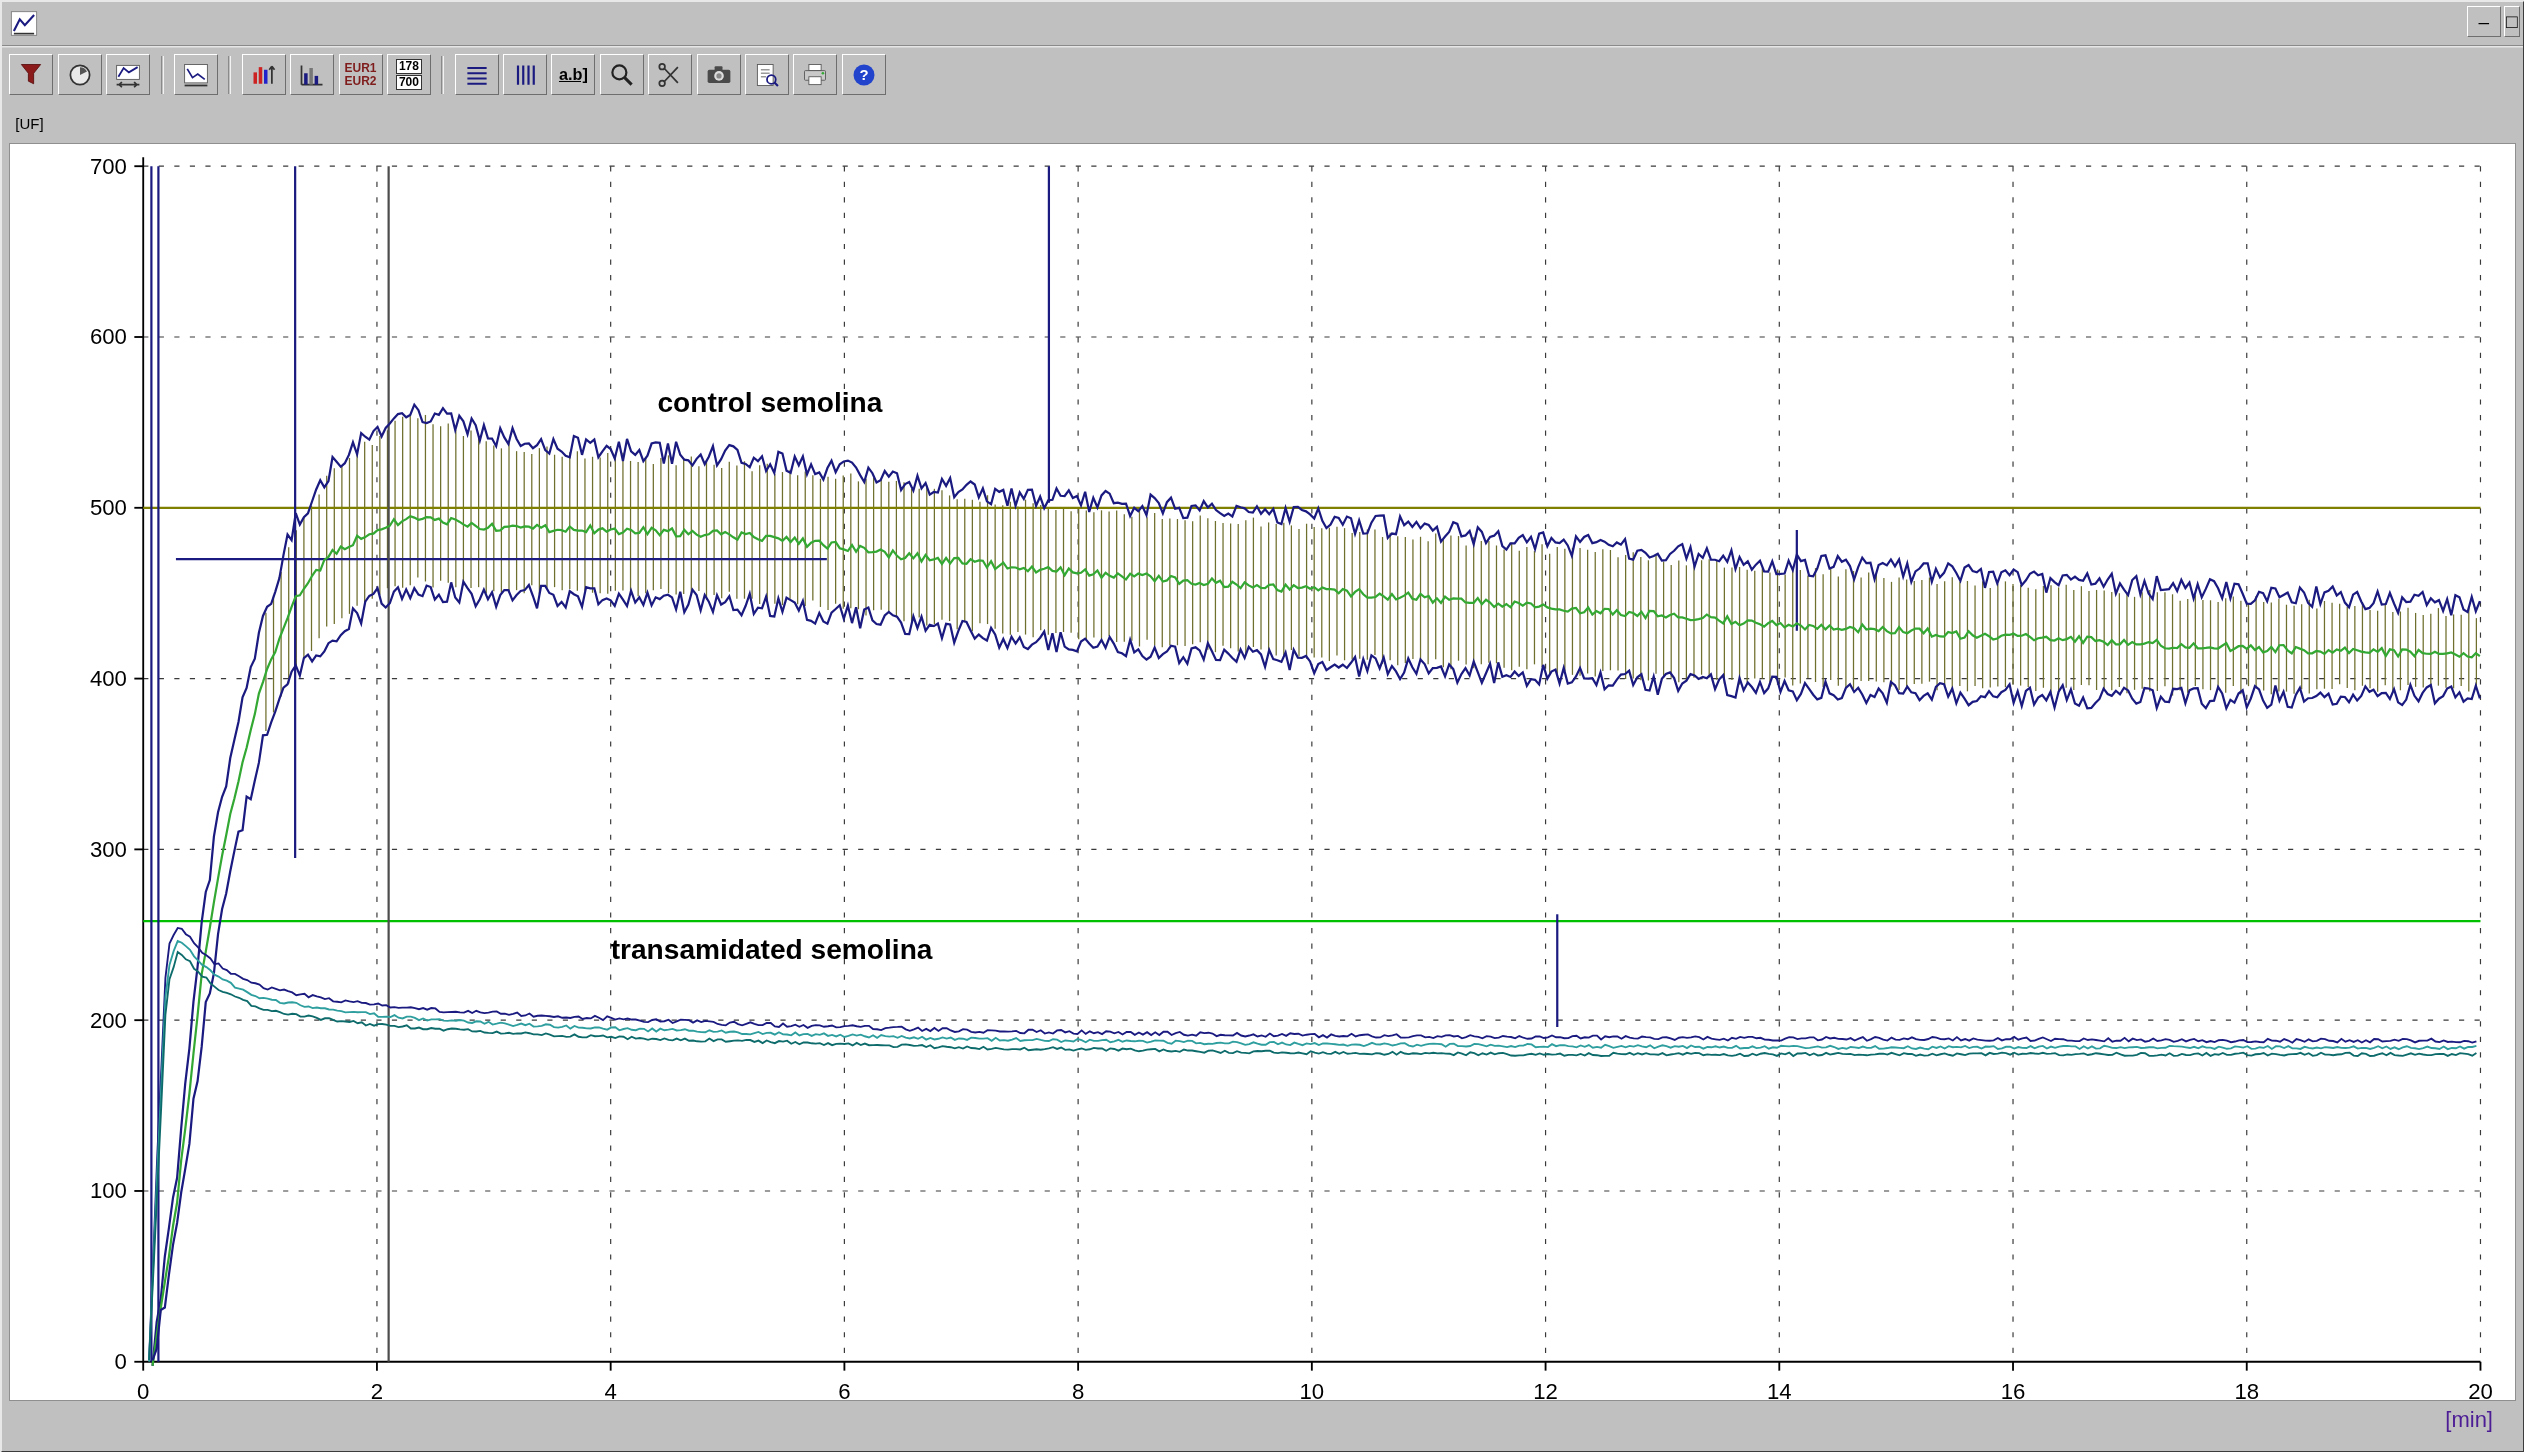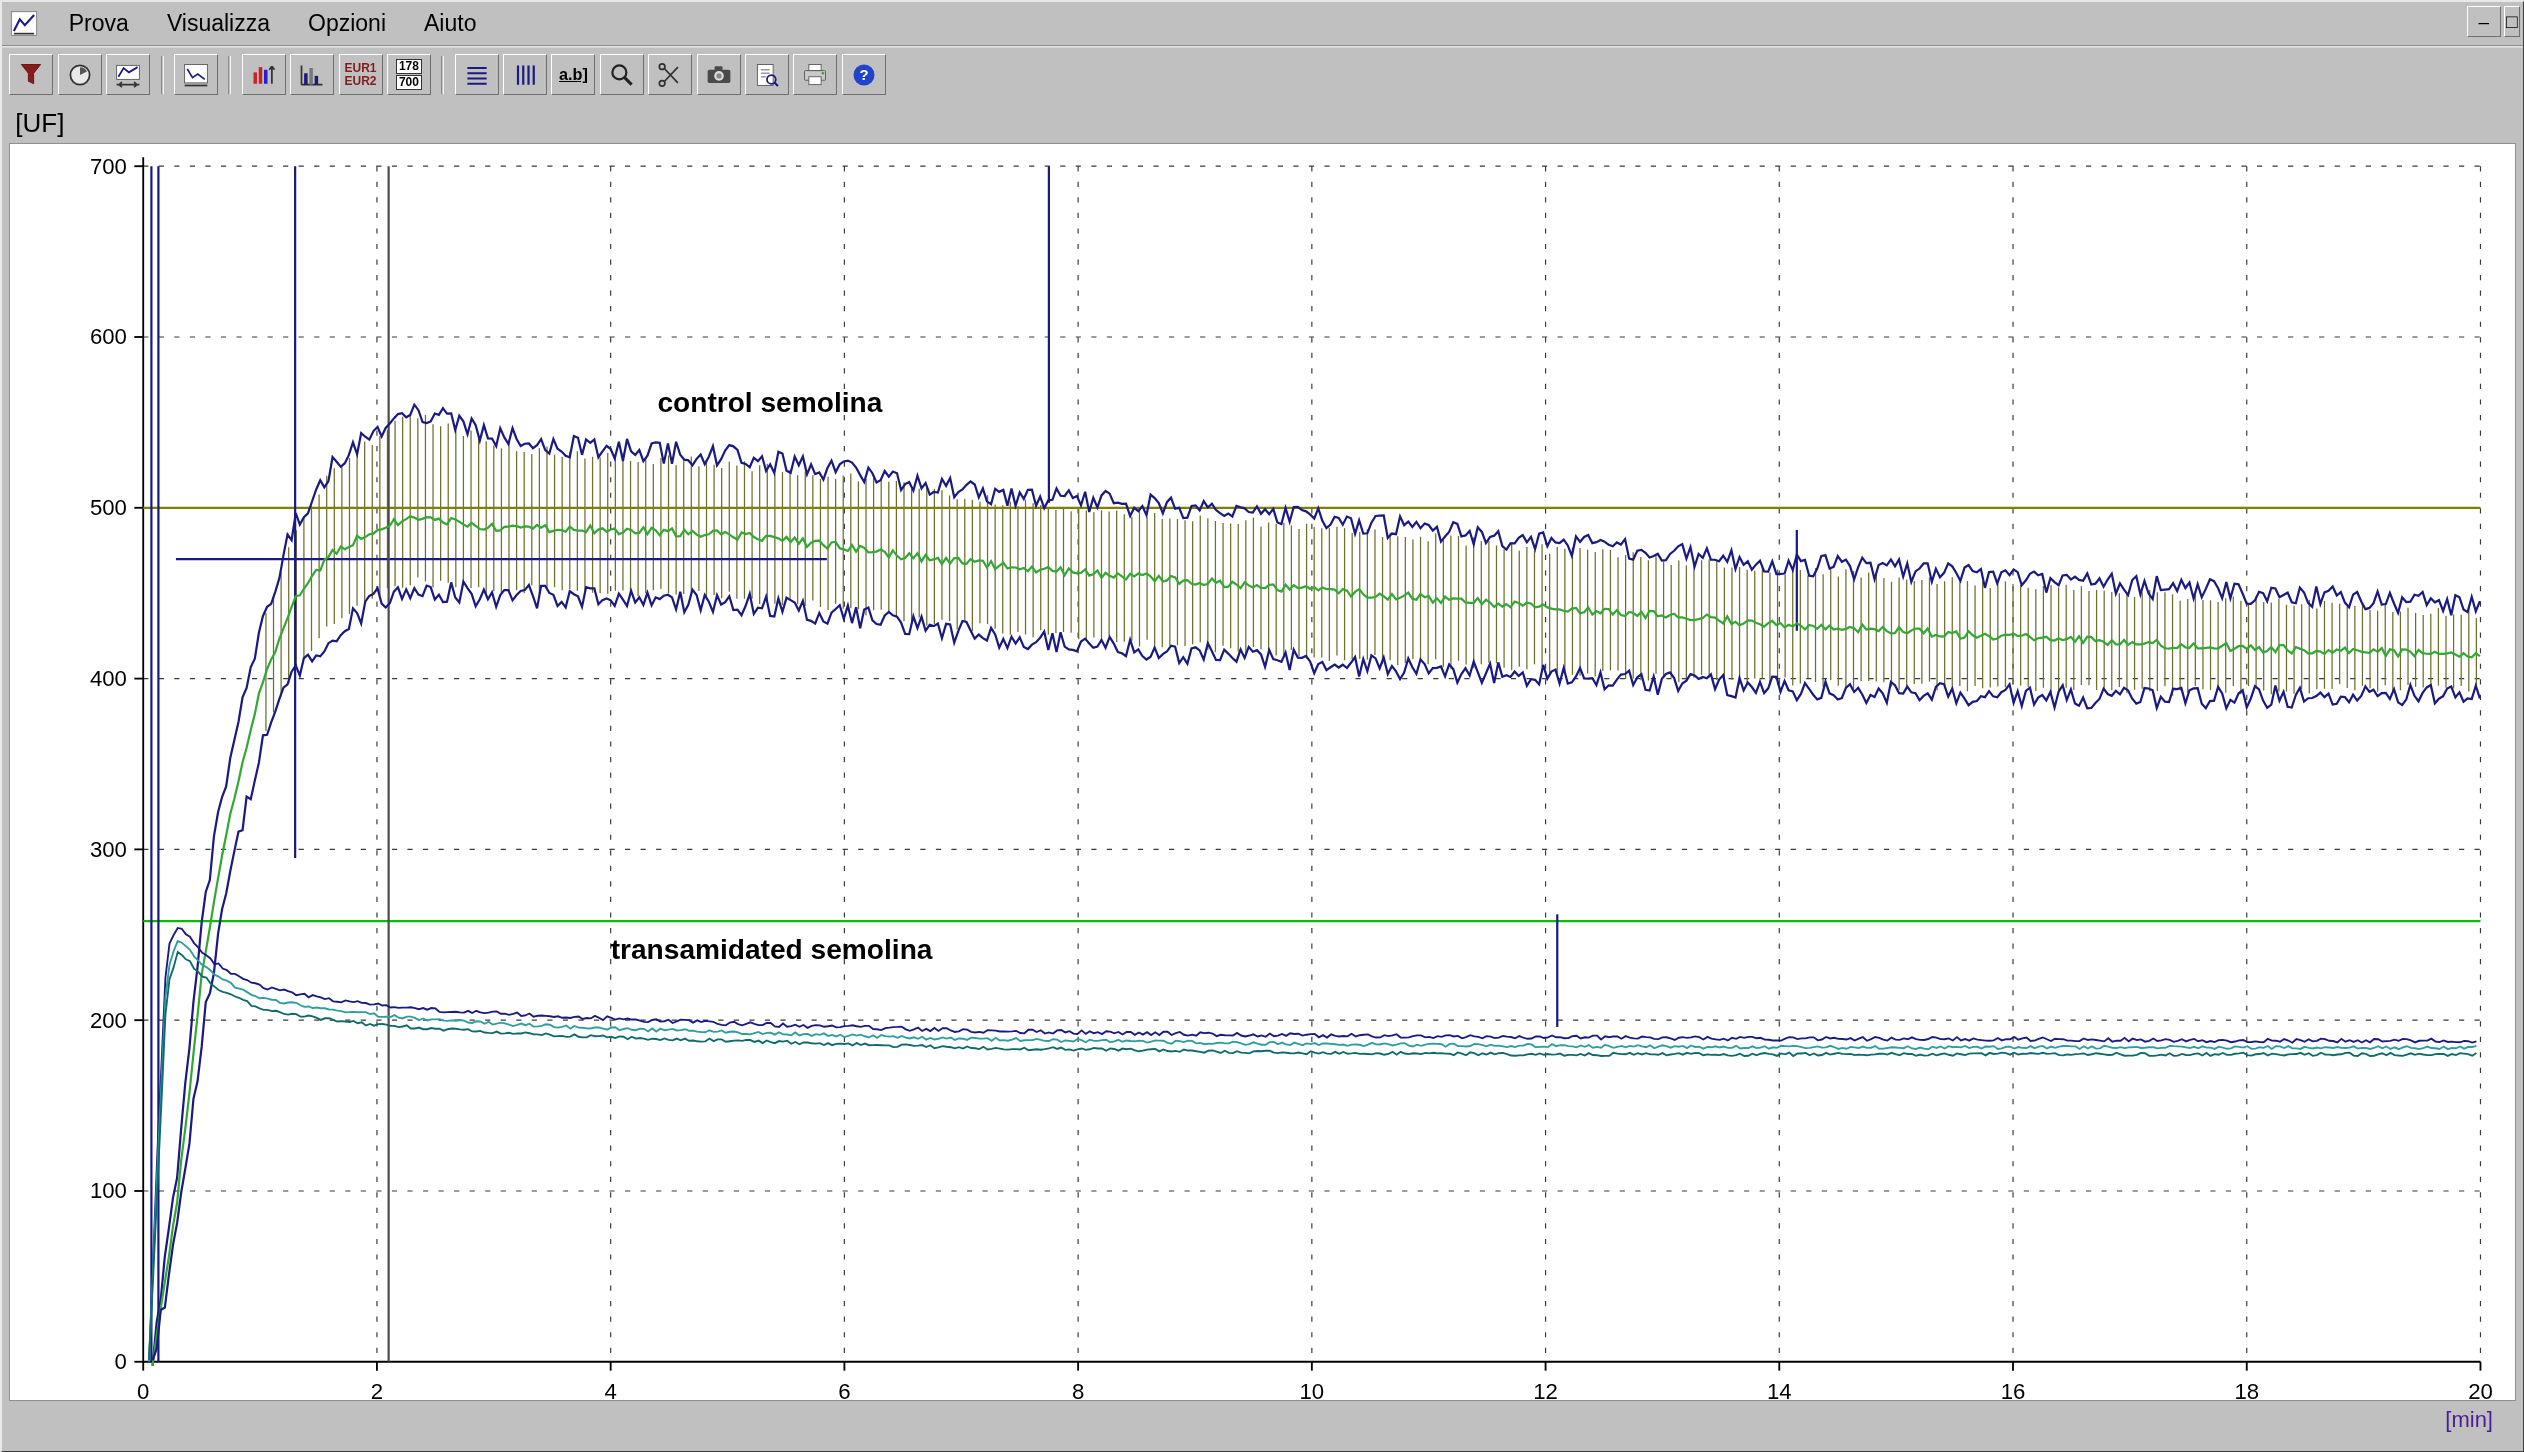--- a/index.html
+++ b/index.html
@@ -47,47 +47,41 @@
   }
   .tb-btn svg { width:28px; height:28px; }
   .tb-sep { width:3px; height:38px; margin:0 6px;
     border-left:1.5px solid #8a8a8a; border-right:1.5px solid #f2f2f2; }
   .tb-2l { display:flex; flex-direction:column; line-height:1.05;
     font-size:12px; font-weight:bold; text-align:center; }
   .tb-2l.boxed span { border:0.7px solid #333; padding:0 2px; margin:0.7px 0; background:#fff; }
   .tb-ab { font-size:16.3px; font-weight:bold; text-decoration:underline; }
   
   .uf-row { height:40px; display:flex; align-items:center; padding-left:13.3px;
-    font-size:26px; color:#000; }
+    font-size:15px; color:#000; }
   .chart-panel {
     margin:0 7.4px; width:2507px; height:1258px; background:#fff;
     border:0.7px solid #8f8f8f; position:relative;
   }
   .chart-panel svg { width:2506px; height:1257px; display:block; }
   .chart-panel svg text { font-family:"Liberation Sans", sans-serif; }
   .min-row { height:38px; display:flex; align-items:center; justify-content:flex-end;
     padding-right:30px; font-size:22px; color:#4c1d95; }
 </style>
 </head>
 <body>
 
 <div class="menubar">
   <span class="app-icon">
     <svg viewBox="0 0 32 32">
         <rect x="1" y="2" width="30" height="28" fill="#fff" stroke="#777"></rect>
       <polyline points="4,25 11,11 17,18 28,6" fill="none" stroke="#1a1a80" stroke-width="2.5"></polyline>
       <path d="M4 28 h24" stroke="#333" stroke-width="2"></path>
       </svg>
   </span>
-  <nav id="menu-items" style="display:flex;">
-      <button class="menu-item">Prova</button>
-      <button class="menu-item">Visualizza</button>
-      <button class="menu-item">Opzioni</button>
-      <button class="menu-item">Aiuto</button>
-    </nav>
   <div class="win-controls" id="win-controls">
       <button class="win-btn">–</button>
       <button class="win-btn clipped">□</button>
     </div>
 </div>
 
 <div class="toolbar" id="toolbar">
     <button class="tb-btn">
       <svg viewBox="0 0 32 32">
         <polygon points="5,4 27,4 19,14 19,26 13,23 13,14" fill="#8b1a1a" stroke="#5a0f0f"></polygon>

